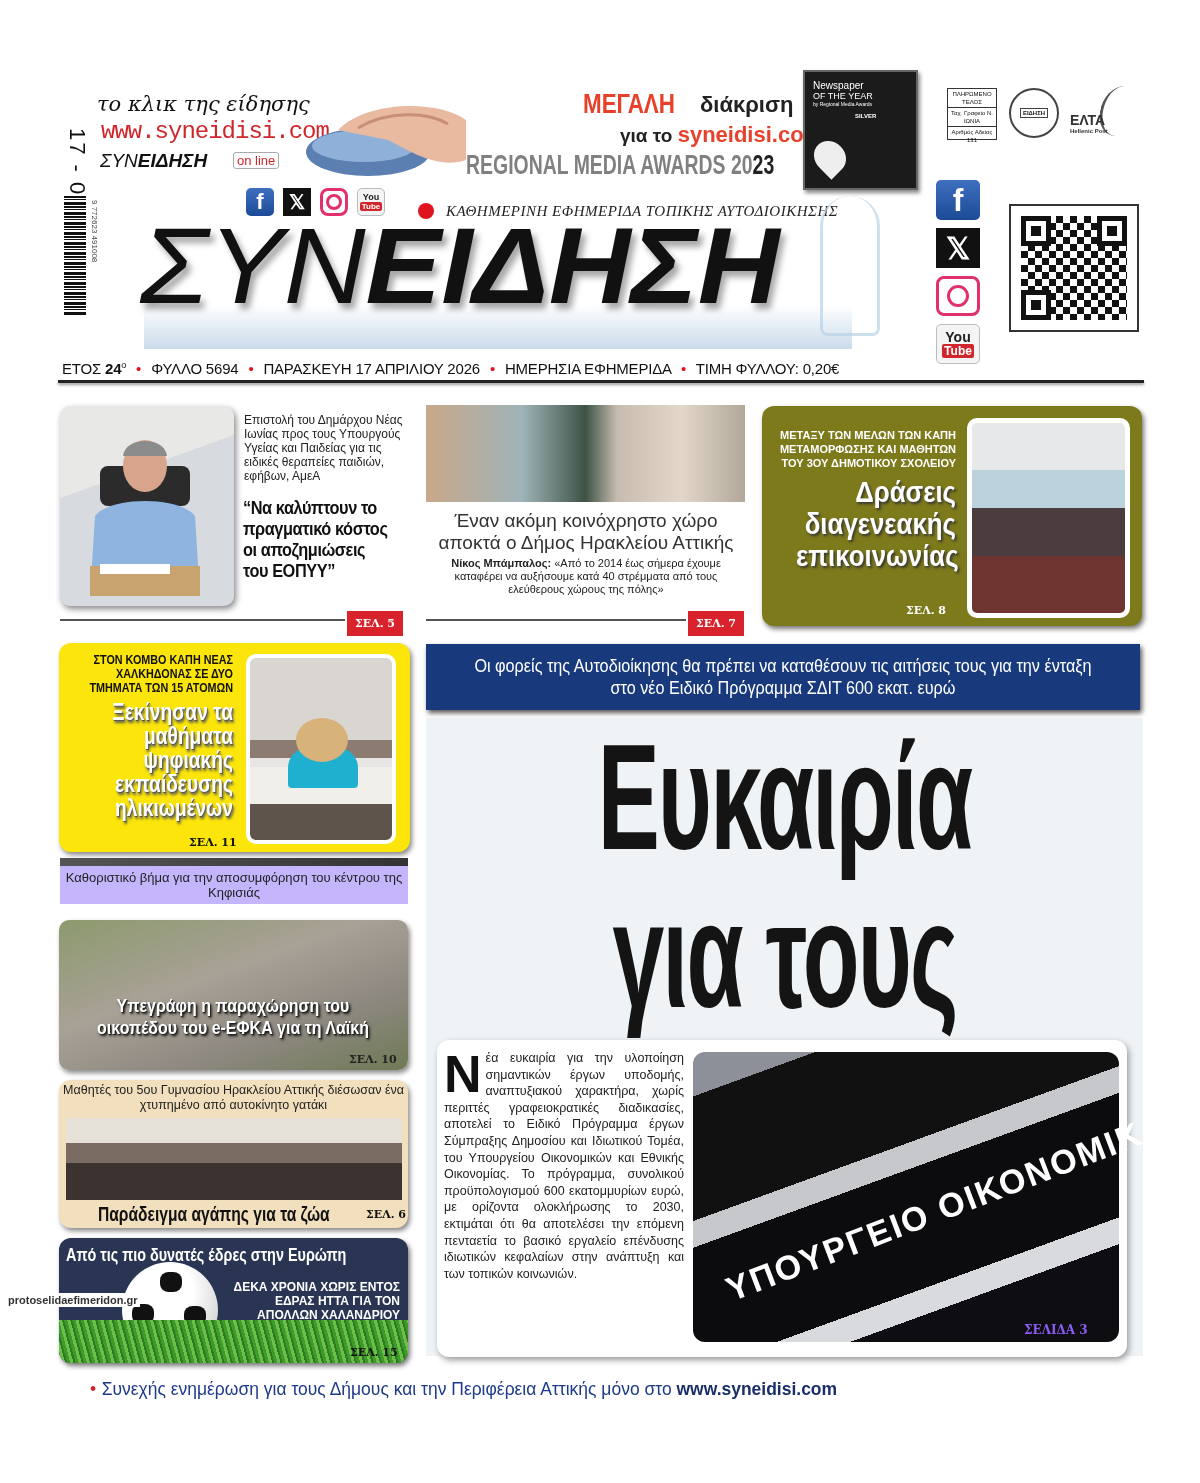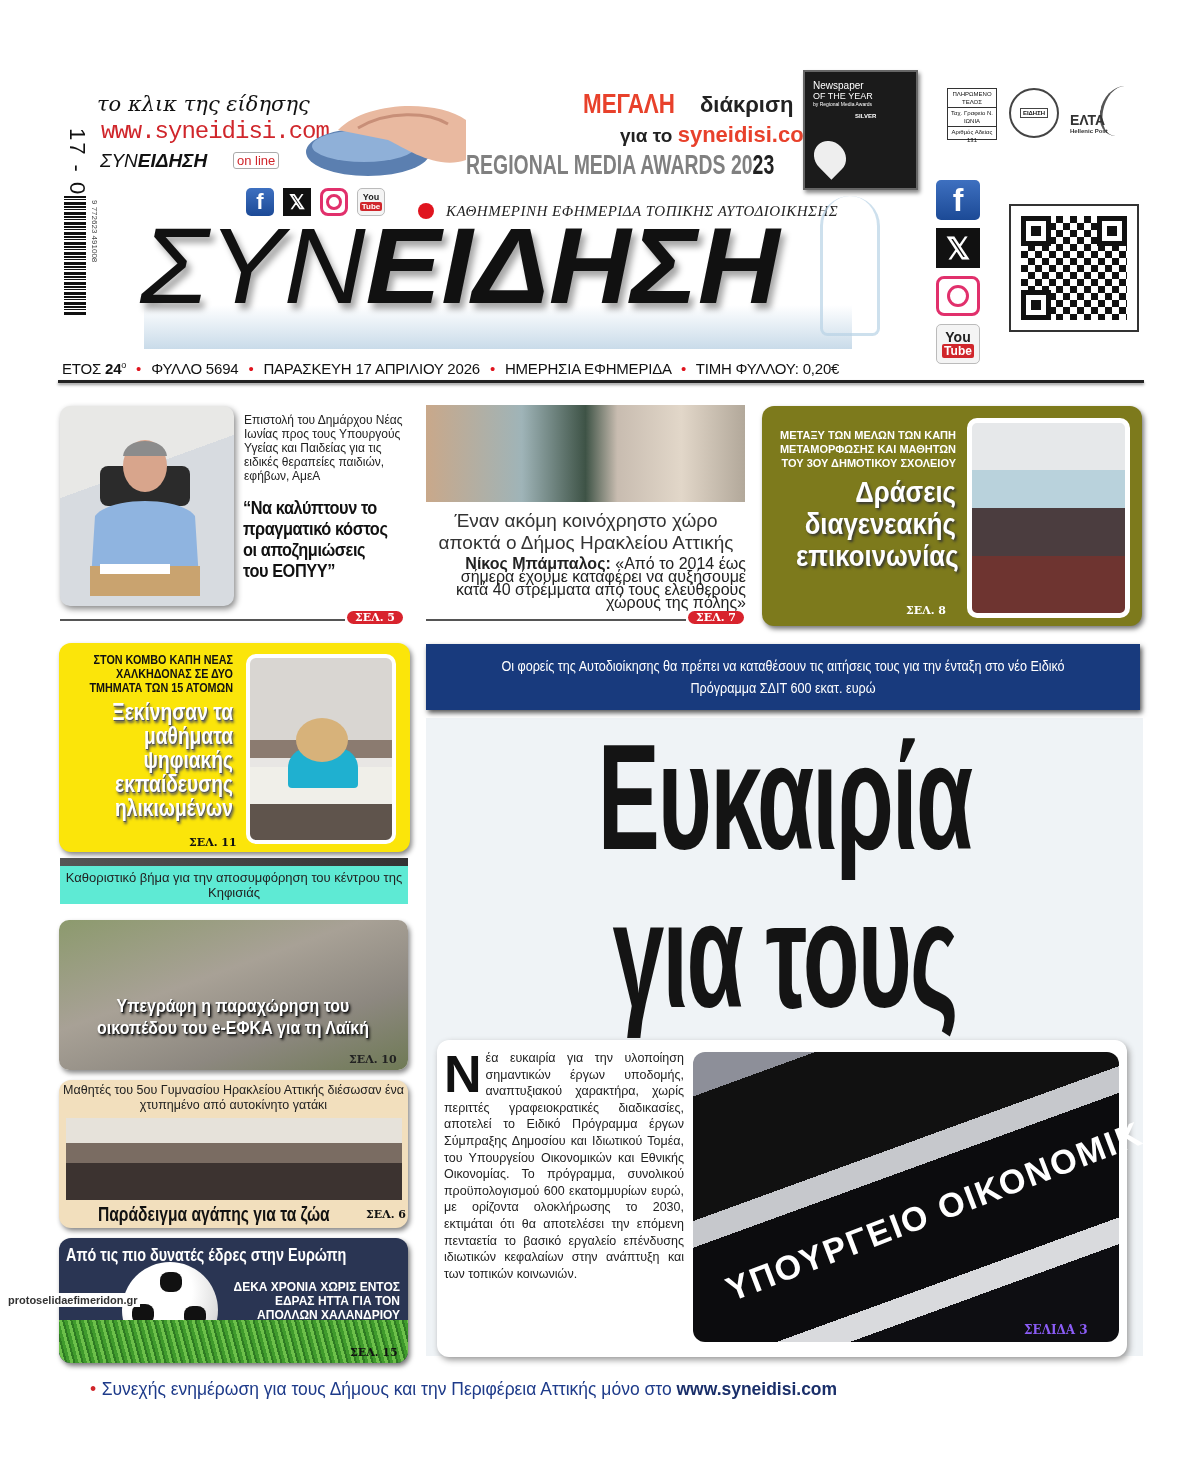--- a/index.html
+++ b/index.html
@@ -70,37 +70,37 @@
   .masthead .thin { font-weight: 400; }
   .masthead .bold { font-weight: 900; }
   .vase { left: 820px; top: 196px; width: 60px; height: 140px; border: 3px solid #b9d3e6; border-radius: 40px 40px 10px 10px; border-top: none; opacity: 0.7; }
 
   .infoline { left: 62px; top: 360px; font-size: 15px; color: #111; white-space: nowrap; letter-spacing: -0.2px; }
   .infoline .sep { color: #e0141e; margin: 0 6px; }
   .infoline b { font-weight: 900; }
   .rule { left: 58px; top: 380px; width: 1086px; height: 3px; background: #222; box-shadow: 0 2px 3px #999; }
 
   
-  .sel { background: #d8232d; color: #fff; font-family: "DejaVu Serif", serif; font-weight: 700; font-size: 11px; padding: 0 8px; border-radius: 7px; }
+  .sel { background: #d8232d; color: #fff; font-family: "DejaVu Serif", serif; font-weight: 700; font-size: 11px; padding: 6px 8px; }
   .sel-plain { font-family: "DejaVu Serif", serif; font-weight: 700; font-size: 11px; }
 
   .photo { border-radius: 10px; overflow: hidden; }
 
   
   .s1-photo { left: 60px; top: 406px; width: 174px; height: 200px; background: linear-gradient(160deg, #e8e8e6 0 35%, #d7dbe0 35%), #ddd; box-shadow: 2px 3px 6px #888; }
   .s1-photo .man { position: absolute; left: 30px; top: 20px; width: 110px; height: 170px; }
   .s1-kicker { left: 244px; top: 413px; width: 170px; font-size: 12px; line-height: 14px; color: #222; }
   .s1-head { left: 243px; top: 497px; width: 175px; font-size: 19px; font-weight: 900; line-height: 21px; color: #111; transform: scaleX(0.86); transform-origin: left; letter-spacing: -0.5px; }
   .s1-rule { left: 60px; top: 619px; width: 285px; height: 2px; background: #555; }
   .s1-sel { left: 347px; top: 611px; }
 
   
   .s2-photo { left: 426px; top: 405px; width: 319px; height: 97px; background: linear-gradient(90deg, #c9a88a, #9fb4b8 30%, #3e5346 50%, #c8bcb0 60%, #e2d7c9 80%, #b2a89a); }
   .s2-head { left: 426px; top: 510px; width: 320px; text-align: center; font-size: 19px; line-height: 22px; color: #333; font-weight: 300; }
-  .s2-sub { left: 426px; top: 557px; width: 320px; text-align: right; font-size: 16px; line-height: 13px; color: #222; }
+  .s2-sub { left: 426px; top: 557px; width: 320px; text-align: center; font-size: 11px; line-height: 13px; color: #222; }
   .s2-sub b { font-weight: 700; }
   .s2-rule { left: 426px; top: 619px; width: 260px; height: 2px; background: #555; }
   .s2-sel { left: 688px; top: 611px; text-align: right; }
 
   
   .s3-box { left: 762px; top: 406px; width: 380px; height: 220px; background: #7d7a1c; border-radius: 12px; box-shadow: 2px 3px 5px #777; }
   .s3-kicker { left: 770px; top: 428px; width: 186px; text-align: right; font-size: 11px; font-weight: 700; color: #fff; line-height: 14px; }
   .s3-head { left: 770px; top: 476px; width: 186px; text-align: right; font-size: 30px; font-weight: 900; line-height: 32px; color: #fff; text-shadow: 2px 2px 3px #333; transform: scaleX(0.86); transform-origin: right; }
   .s3-sel { left: 906px; top: 604px; color: #fff; }
   .s3-photo { left: 967px; top: 418px; width: 163px; height: 200px; border: 5px solid #fff; border-radius: 10px; background: linear-gradient(180deg, #e6e8ea 0 25%, #b9d2dc 25% 45%, #4b3d3f 45% 70%, #6e3430 70%); }
@@ -108,21 +108,21 @@
   
   .s4-box { left: 59px; top: 643px; width: 351px; height: 209px; background: #fbe50a; border-radius: 12px; box-shadow: 2px 3px 5px #888; }
   .s4-kicker { left: 63px; top: 653px; width: 170px; text-align: right; font-size: 12px; font-weight: 900; color: #111; line-height: 14px; transform: scaleX(0.9); transform-origin: right; }
   .s4-head { left: 63px; top: 700px; width: 170px; text-align: right; font-size: 24px; font-weight: 900; line-height: 24px; color: #fff; text-shadow: 1px 1px 0 #555, 2px 3px 3px #555; transform: scaleX(0.8); transform-origin: right; }
   .s4-sel { left: 189px; top: 829px; margin-top: 7px; }
   .s4-photo { left: 246px; top: 654px; width: 150px; height: 190px; border: 4px solid #fff; border-radius: 10px; background: linear-gradient(180deg, #d9d6d2 0 45%, #8b7b70 45% 55%, #e8e6e4 55% 60%, #f0efe9 60% 80%, #5f544c 80%); }
   .s4-photo .hood { position: absolute; left: 38px; top: 90px; width: 70px; height: 40px; background: #1fb0d0; border-radius: 20px 20px 4px 4px; }
   .s4-photo .hair { position: absolute; left: 46px; top: 60px; width: 52px; height: 44px; background: #d7b27a; border-radius: 50%; }
 
   .s5-strip { left: 60px; top: 858px; width: 348px; height: 8px; background: linear-gradient(90deg, #555, #333); }
-  .s5-box { left: 60px; top: 866px; width: 348px; height: 38px; background: #5eead4; display: flex; align-items: center; justify-content: center; text-align: center; font-size: 13px; line-height: 15px; color: #222; }
+  .s5-box { left: 60px; top: 866px; width: 348px; height: 38px; background: #c4b5fd; display: flex; align-items: center; justify-content: center; text-align: center; font-size: 13px; line-height: 15px; color: #222; }
 
   .s6-photo { left: 59px; top: 920px; width: 349px; height: 150px; background: linear-gradient(160deg, #8c9a6d, #a8a196 40%, #8d8880 70%, #6f7a55); border-radius: 10px; box-shadow: 2px 3px 5px #888; }
   .s6-head { left: 62px; top: 995px; width: 342px; text-align: center; font-size: 19px; font-weight: 900; color: #fff; line-height: 22px; text-shadow: 1px 1px 0 #222, 2px 2px 3px #000; transform: scaleX(0.84); }
   .s6-sel { left: 349px; top: 1053px; color: #222; }
 
   .s7-box { left: 59px; top: 1080px; width: 349px; height: 148px; background: #f2dfbd; border-radius: 12px; box-shadow: 2px 3px 5px #888; }
   .s7-kicker { left: 60px; top: 1083px; width: 347px; text-align: center; font-size: 12.5px; line-height: 15px; color: #222; }
   .s7-photo { left: 66px; top: 1118px; width: 336px; height: 82px; background: linear-gradient(180deg, #e6e2da 0 30%, #7a6c62 30% 55%, #3c3330 55%); }
   .s7-head { left: 98px; top: 1203px; font-size: 20px; font-weight: 900; color: #111; transform: scaleX(0.78); transform-origin: left; white-space: nowrap; }
   .s7-sel { left: 366px; top: 1208px; }
@@ -132,21 +132,21 @@
   .s8-ball { left: 122px; top: 1262px; width: 96px; height: 96px; border-radius: 50%; background: radial-gradient(circle at 35% 30%, #fff 0 40%, #ddd 70%, #999); }
   .s8-ball .p { position: absolute; width: 22px; height: 20px; background: #111; border-radius: 40%; }
   .s8-head { left: 66px; top: 1245px; width: 340px; font-size: 18px; font-weight: 900; color: #fff; white-space: nowrap; transform: scaleX(0.8); transform-origin: left; }
   .s8-sub { left: 220px; top: 1280px; width: 180px; text-align: right; font-size: 12px; line-height: 14px; color: #fff; font-weight: 700; }
   .s8-sel { left: 350px; top: 1346px; color: #111; }
 
   .watermark { left: 6px; top: 1293px; background: #fff; font-size: 11px; font-weight: 700; color: #333; padding: 1px 2px; }
 
   
   .lead-bg { left: 426px; top: 718px; width: 717px; height: 638px; background: #eff3f6; }
-  .lead-banner { left: 426px; top: 644px; width: 714px; height: 66px; background: #183a7d; box-shadow: 2px 3px 5px #555; display: flex; align-items: center; text-align: center; font-size: 14px; line-height: 22px; color: #fff; padding: 16px 10px; }
+  .lead-banner { left: 426px; top: 644px; width: 714px; height: 66px; background: #183a7d; box-shadow: 2px 3px 5px #555; display: flex; align-items: center; text-align: center; font-size: 18px; line-height: 22px; color: #fff; padding: 16px 10px; }
   .lead-banner span { display: inline-block; transform: scaleX(0.9); }
   .lead-head { left: 426px; top: 718px; width: 717px; text-align: center; font-weight: 900; font-size: 150px; line-height: 158px; color: #141414; letter-spacing: -3px; }
   .lead-head div { transform: scaleX(0.62); }
   .lead-body-box { left: 437px; top: 1040px; width: 690px; height: 317px; background: #fff; border-radius: 12px; box-shadow: 2px 3px 6px #999; }
   .lead-body { left: 444px; top: 1050px; width: 240px; font-size: 12.5px; line-height: 16.6px; color: #222; text-align: justify; }
   .dropcap { float: left; font-size: 52px; line-height: 44px; font-weight: 900; margin: 2px 4px 0 0; color: #111; }
   .lead-photo { left: 693px; top: 1052px; width: 426px; height: 290px; border-radius: 12px; background: linear-gradient(160deg, #8d8f99 0 10%, #111 10% 38%, #c6c8cc 38% 44%, #0c0c0e 44% 72%, #d9dadd 72% 78%, #0e0e12 78%); }
   .lead-photo .sign { position: absolute; left: 20px; top: 140px; font-size: 34px; font-weight: 700; color: #fff; transform: rotate(-21deg); white-space: nowrap; letter-spacing: 2px; }
   .lead-sel { left: 1024px; top: 1323px; font-family: "DejaVu Serif", serif; font-weight: 700; font-size: 12px; color: #8b5cf6; }
 

